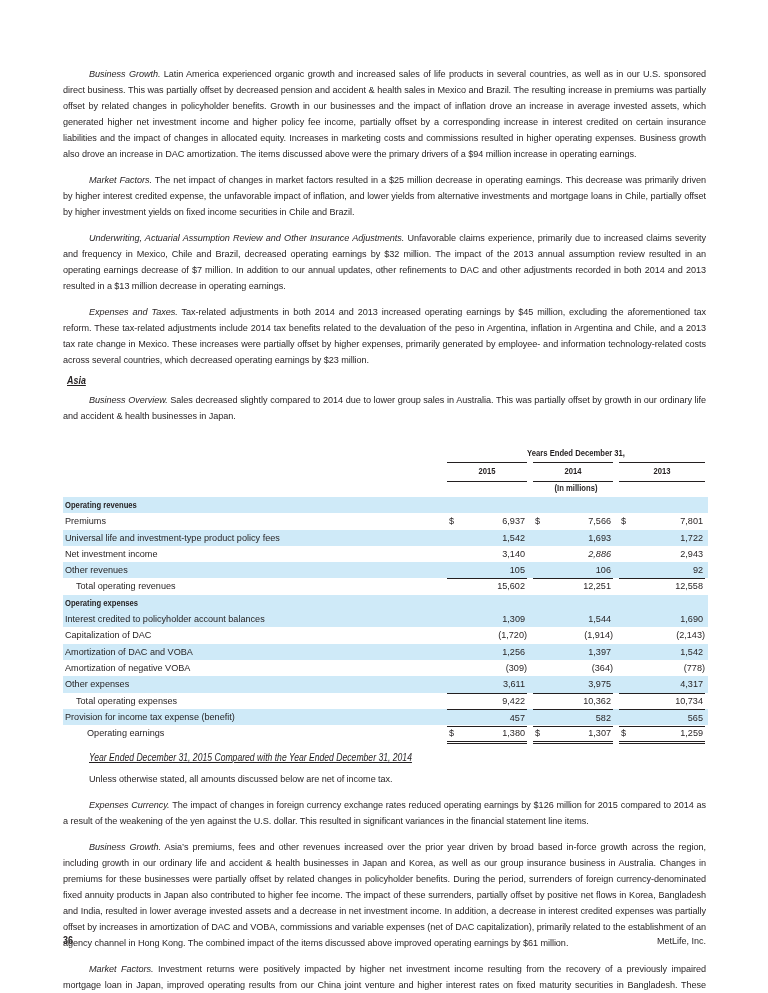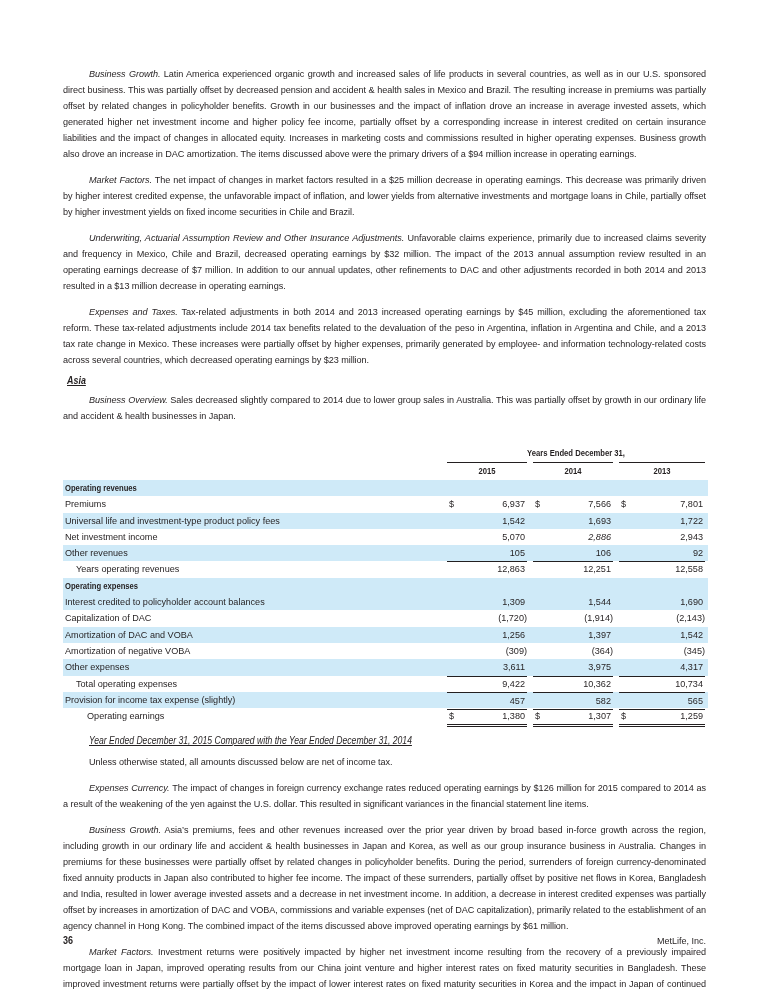--- a/index.html
+++ b/index.html
@@ -63,20 +63,23 @@
 
   <div class="fin-table" style="margin-top:22px;">
     <div class="hdr-row">
       <div class="hdr-title">Years Ended December 31,</div>
     </div>
     <div class="hdr-years">
       <div class="yr-cell" style="left:384px;width:80px;"><span>2015</span></div>
       <div class="yr-cell" style="left:470px;width:80px;"><span>2014</span></div>
       <div class="yr-cell" style="left:556px;width:86px;"><span>2013</span></div>
     </div>
+    <div class="in-millions">
+      <span>(In millions)</span>
+    </div>
 
     <div class="row shade">
       <span class="label bold">Operating revenues</span>
     </div>
 
     <div class="row">
       <span class="label">Premiums</span>
       <div class="cell" style="left:384px;width:80px;">
           <span class="dollar">$</span>
           <span class="val">6,937</span>
@@ -100,21 +103,21 @@
           <span class="val">1,693</span>
         </div>
       <div class="cell" style="left:556px;width:86px;">
           <span class="val">1,722</span>
         </div>
     </div>
 
     <div class="row">
       <span class="label">Net investment income</span>
       <div class="cell" style="left:384px;width:80px;">
-          <span class="val">5,070</span>
+          <span class="val">3,140</span>
         </div>
       <div class="cell" style="left:470px;width:80px;font-style:italic;">
           <span class="val">2,886</span>
         </div>
       <div class="cell" style="left:556px;width:86px;">
           <span class="val">2,943</span>
         </div>
     </div>
 
     <div class="row shade">
@@ -124,23 +127,23 @@
         </div>
       <div class="cell bottom-rule" style="left:470px;width:80px;">
           <span class="val">106</span>
         </div>
       <div class="cell bottom-rule" style="left:556px;width:86px;">
           <span class="val">92</span>
         </div>
     </div>
 
     <div class="row">
-      <span class="label indent">Years operating revenues</span>
+      <span class="label indent">Total operating revenues</span>
       <div class="cell bottom-rule" style="left:384px;width:80px;">
-          <span class="val">12,863</span>
+          <span class="val">15,602</span>
         </div>
       <div class="cell bottom-rule" style="left:470px;width:80px;">
           <span class="val">12,251</span>
         </div>
       <div class="cell bottom-rule" style="left:556px;width:86px;">
           <span class="val">12,558</span>
         </div>
     </div>
 
     <div class="row shade">
@@ -189,21 +192,21 @@
 
     <div class="row">
       <span class="label">Amortization of negative VOBA</span>
       <div class="cell" style="left:384px;width:80px;">
           <span class="val" style="right:0;">(309)</span>
         </div>
       <div class="cell" style="left:470px;width:80px;">
           <span class="val" style="right:0;">(364)</span>
         </div>
       <div class="cell" style="left:556px;width:86px;">
-          <span class="val" style="right:0;">(345)</span>
+          <span class="val" style="right:0;">(778)</span>
         </div>
     </div>
 
     <div class="row shade">
       <span class="label">Other expenses</span>
       <div class="cell bottom-rule" style="left:384px;width:80px;">
           <span class="val">3,611</span>
         </div>
       <div class="cell bottom-rule" style="left:470px;width:80px;">
           <span class="val">3,975</span>
@@ -220,21 +223,21 @@
         </div>
       <div class="cell" style="left:470px;width:80px;">
           <span class="val">10,362</span>
         </div>
       <div class="cell" style="left:556px;width:86px;text-align:right;">
           <span class="val">10,734</span>
         </div>
     </div>
 
     <div class="row shade">
-      <span class="label">Provision for income tax expense (slightly)</span>
+      <span class="label">Provision for income tax expense (benefit)</span>
       <div class="cell top-rule bottom-rule" style="left:384px;width:80px;">
           <span class="val">457</span>
         </div>
       <div class="cell top-rule bottom-rule" style="left:470px;width:80px;">
           <span class="val">582</span>
         </div>
       <div class="cell top-rule bottom-rule" style="left:556px;width:86px;">
           <span class="val">565</span>
         </div>
     </div>

